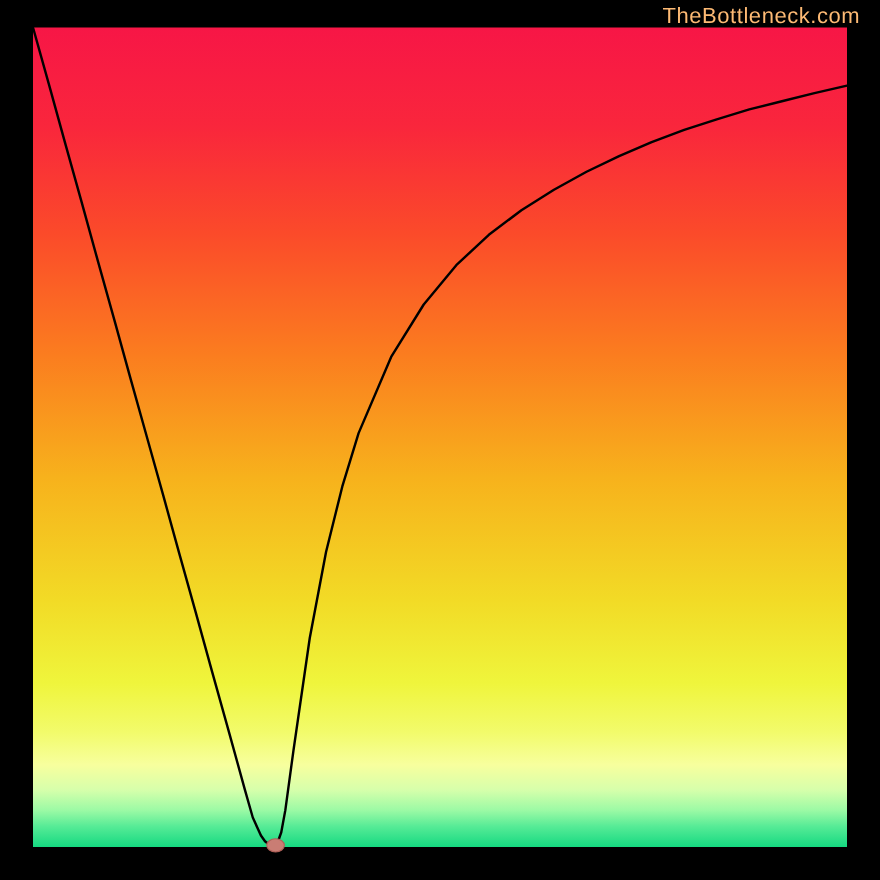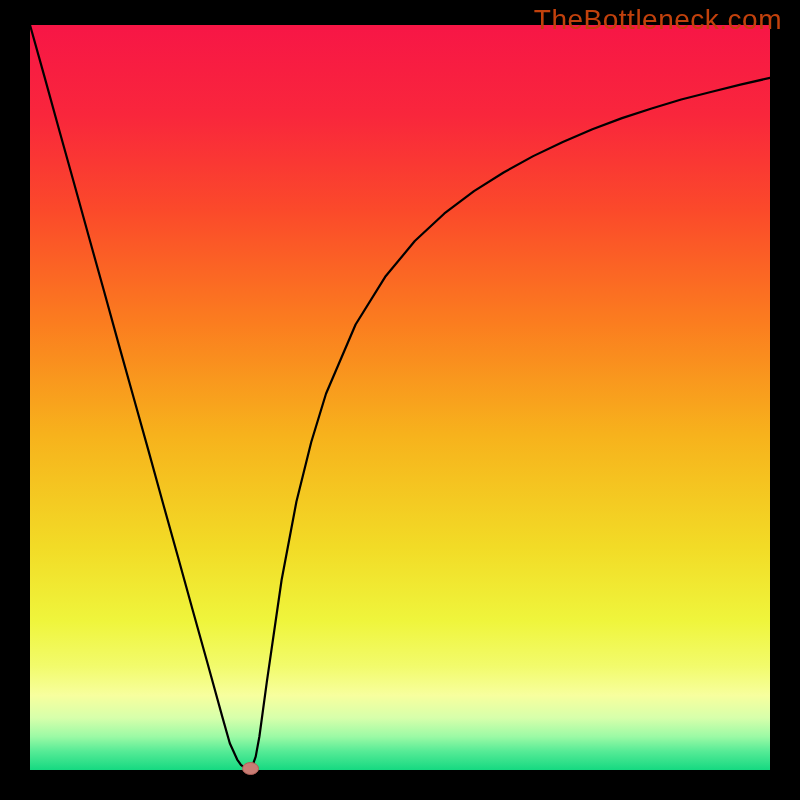--- a/index.html
+++ b/index.html
@@ -16,22 +16,22 @@
     left: 0;
     width: 800px;
     height: 800px;
     background: #000;
   }
   .watermark {
     position: absolute;
     top: 4px;
     right: 18px;
     font-family: Arial, Helvetica, sans-serif;
-    font-size: 28px;
-    color: #c2410c;
+    font-size: 20px;
+    color: #fdba74;
     letter-spacing: 0.5px;
     font-weight: 400;
   }
   svg {
     position: absolute;
     top: 0;
     left: 0;
   }
 </style>
 </head>

